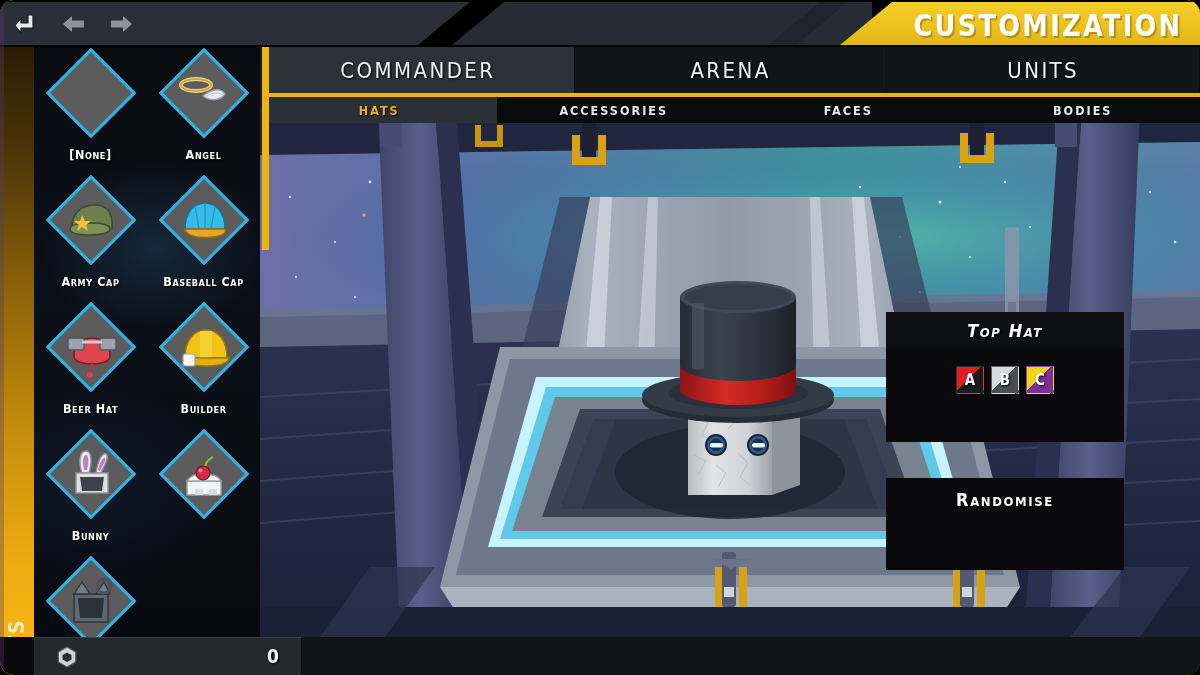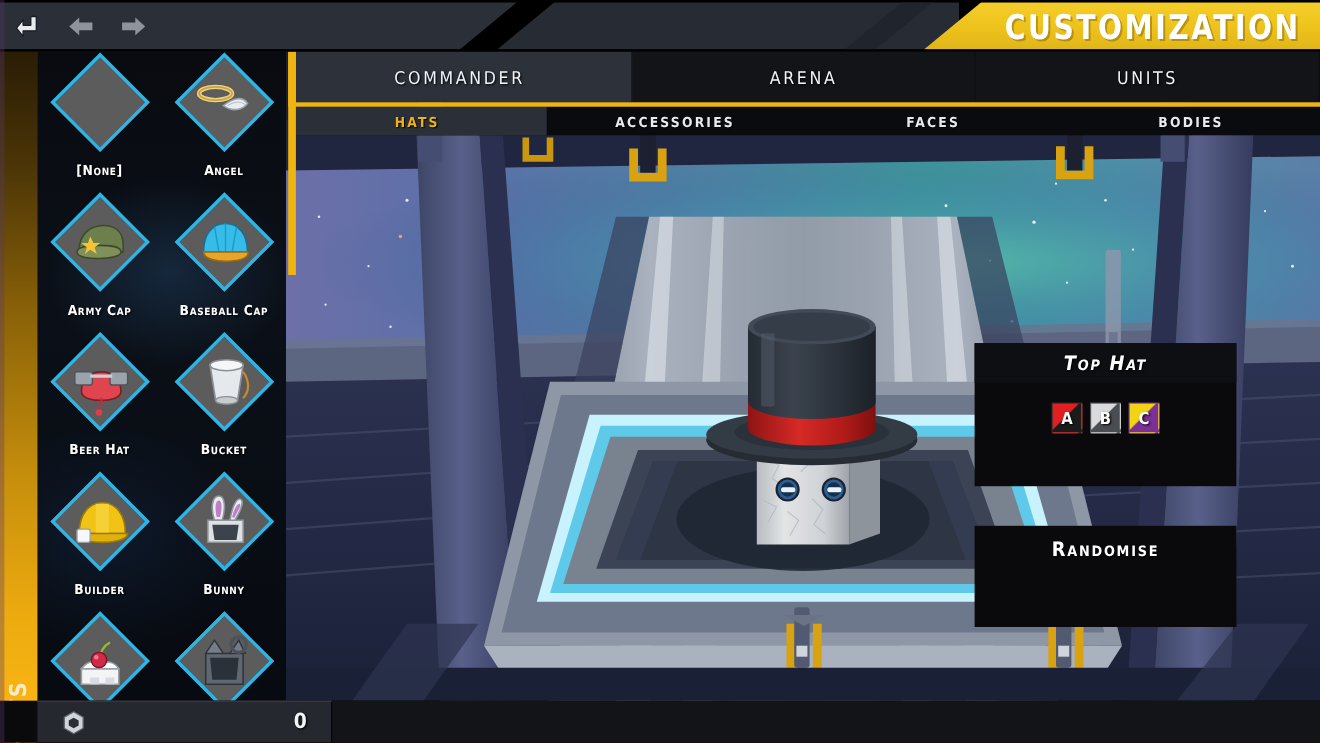--- a/index.html
+++ b/index.html
@@ -1,19 +1,19 @@
 <!DOCTYPE html>
 <html><head>
 <meta charset="utf-8">
 <style>
   * { margin:0; padding:0; box-sizing:border-box; }
   html,body { width:1200px; height:675px; overflow:hidden; background:#000; }
   body { font-family:"Liberation Sans", sans-serif; -webkit-font-smoothing:antialiased; }
 
-  #app { position:relative; width:1200px; height:675px; background:#7f1d1d; overflow:hidden; }
+  #app { position:relative; width:1200px; height:675px; background:#bef264; overflow:hidden;border-radius:14px; }
 
   
   .topbar { position:absolute; left:0; top:0; width:1200px; height:47px; background:#000; z-index:40; }
   .topbar-left-plate {
     position:absolute; left:0; top:2px; width:470px; height:43px;
     background:#2b2f38;
     clip-path: polygon(0 0, 470px 0, 418px 100%, 0 100%);
   }
   .topbar-mid-plate {
     position:absolute; left:452px; top:2px; width:420px; height:43px;
@@ -95,21 +95,21 @@
   }
 
   
   .stage { position:absolute; left:260px; top:47px; width:940px; height:590px; overflow:hidden; background:#0c1020; }
   .stage svg { position:absolute; left:0; top:0; width:940px; height:590px; }
 
   
   .tabbar { position:absolute; left:262px; top:47px; width:938px; height:46px; z-index:25; background:#1b1e25; display:flex; }
   .tabbar .tab {
     flex:1; display:flex; align-items:center; justify-content:center;
-    color:#f2f4f8; font-size:16px; letter-spacing:2.4px; cursor:pointer;
+    color:#f2f4f8; font-size:22px; letter-spacing:2.4px; cursor:pointer;
     font-family:"DejaVu Sans Condensed","Liberation Sans", sans-serif;
     text-shadow:1px 1px 2px #000; background:#121418;
     border-right:1px solid #0c0e12;
   }
   .tabbar .tab.active { background:#2d313a; }
   .tab-underline { position:absolute; left:262px; top:93px; width:938px; height:4px; background:#f0b411; z-index:26; }
 
   .subtabbar { position:absolute; left:262px; top:97px; width:938px; height:26px; z-index:25; display:flex; background:#0a0b0e; }
   .subtabbar .subtab {
     flex:1; display:flex; align-items:center; justify-content:center;
@@ -500,35 +500,20 @@
               <path d="M26,30 L46,30" stroke="#c9d0d8" stroke-width="3"></path>
               <path d="M36,50 C38,56 32,58 34,62" stroke="#c0303c" stroke-width="2" fill="none"></path>
               <circle cx="34" cy="63" r="3" fill="#d8404a"></circle>
             </g>
               </svg>
           </div>
         </div>
         <div class="item-label">Beer Hat</div>
       </div>
 
-      <div class="item-cell">
-        <div class="diamond">
-          <div class="diamond-inner">
-            <svg viewBox="0 0 70 70">
-                <g>
-              <path d="M22,20 L52,20 L47,52 L27,52 Z" fill="#e6e9ec" stroke="#8b9197" stroke-width="1.5"></path>
-              <ellipse cx="37" cy="20" rx="15" ry="5" fill="#f4f6f8" stroke="#8b9197" stroke-width="1.5"></ellipse>
-              <ellipse cx="37" cy="52" rx="10" ry="3.5" fill="#c8ccd1" stroke="#8b9197" stroke-width="1.2"></ellipse>
-              <path d="M52,26 C58,34 58,44 52,50" stroke="#c98a2e" stroke-width="2" fill="none"></path>
-            </g>
-              </svg>
-          </div>
-        </div>
-        <div class="item-label">Bucket</div>
-      </div>
 
       <div class="item-cell">
         <div class="diamond">
           <div class="diamond-inner">
             <svg viewBox="0 0 70 70">
                 <g>
               <path d="M16,46 C16,28 25,18 37,18 C49,18 58,28 58,46 Z" fill="#f0c316" stroke="#9c7a06" stroke-width="1.5"></path>
               <path d="M31,19 C31,32 31,40 31,46 L43,46 C43,40 43,32 43,19 Z" fill="#f8d43e" opacity=".8"></path>
               <path d="M14,46 C14,51 24,54 37,54 C50,54 60,51 60,46 Z" fill="#e0b00e" stroke="#9c7a06" stroke-width="1.5"></path>
               <rect x="14" y="42" width="12" height="12" rx="2" fill="#f6f7f8" stroke="#9aa0a6" stroke-width="1.2"></rect>

